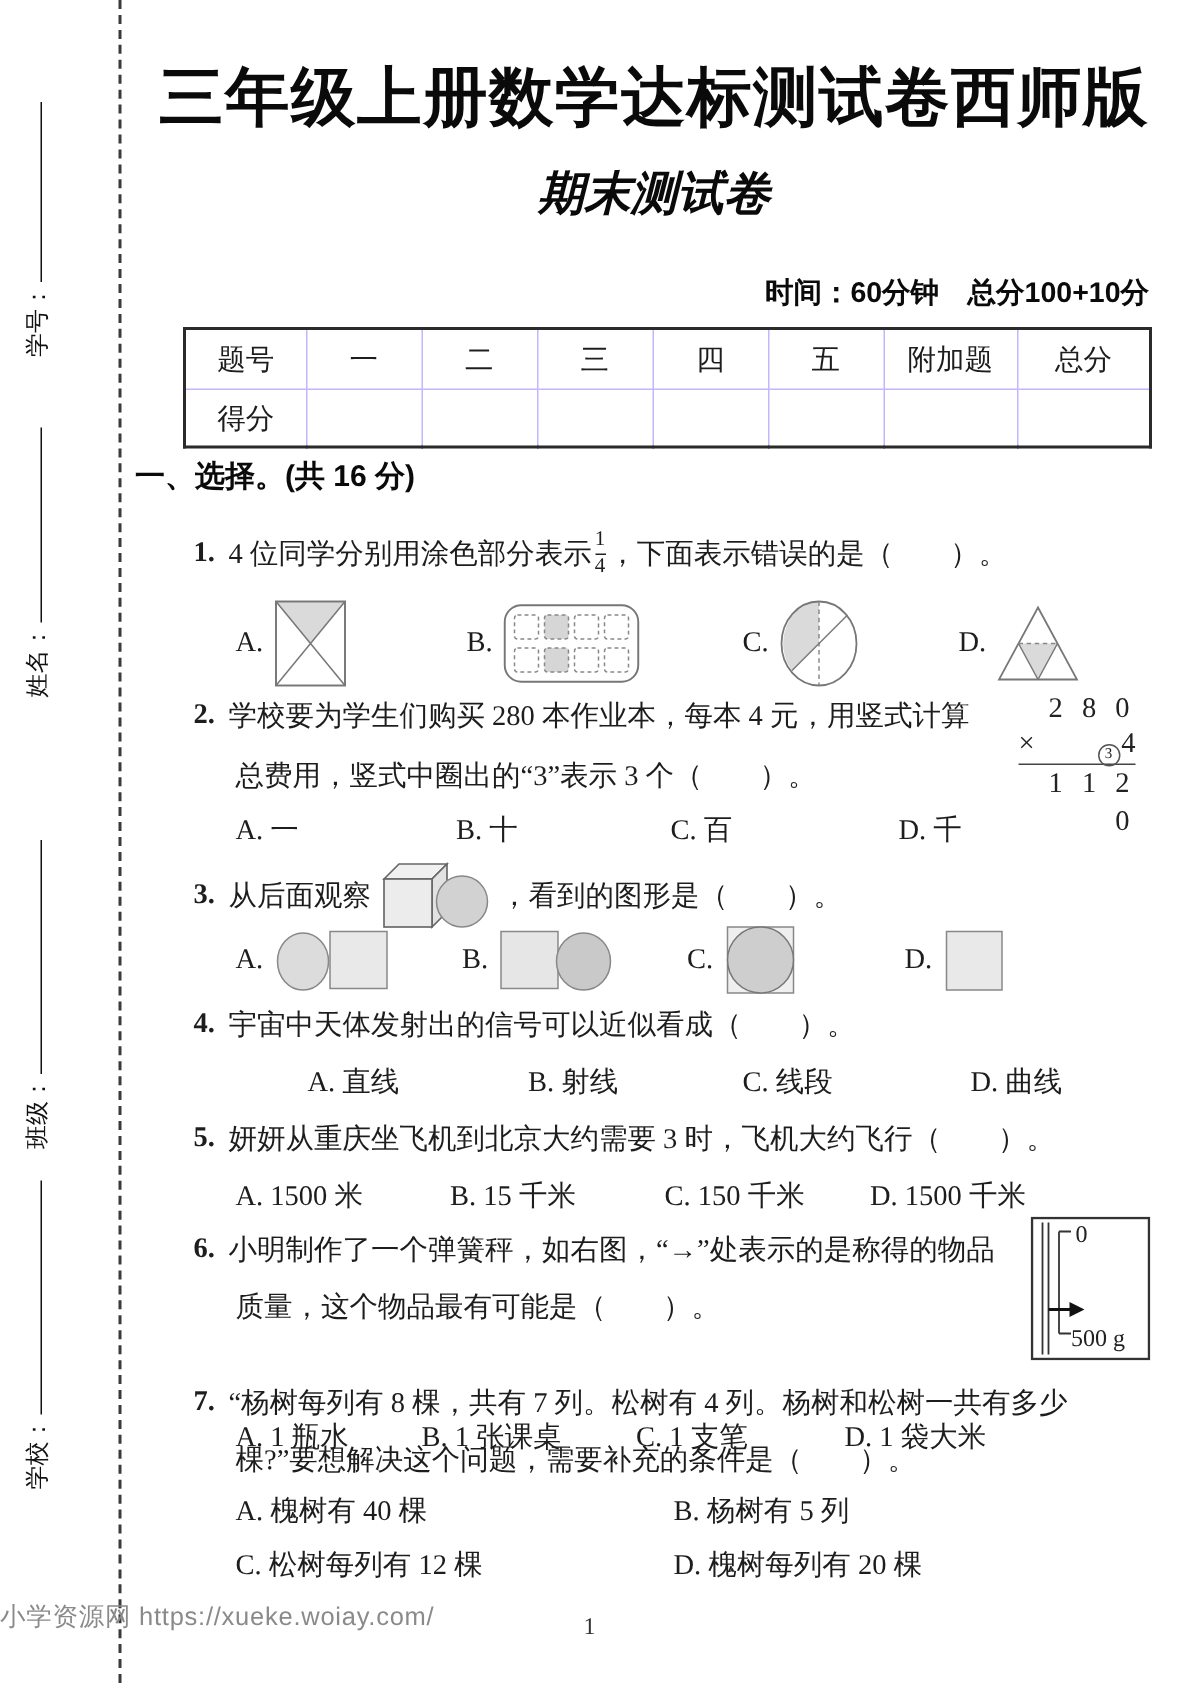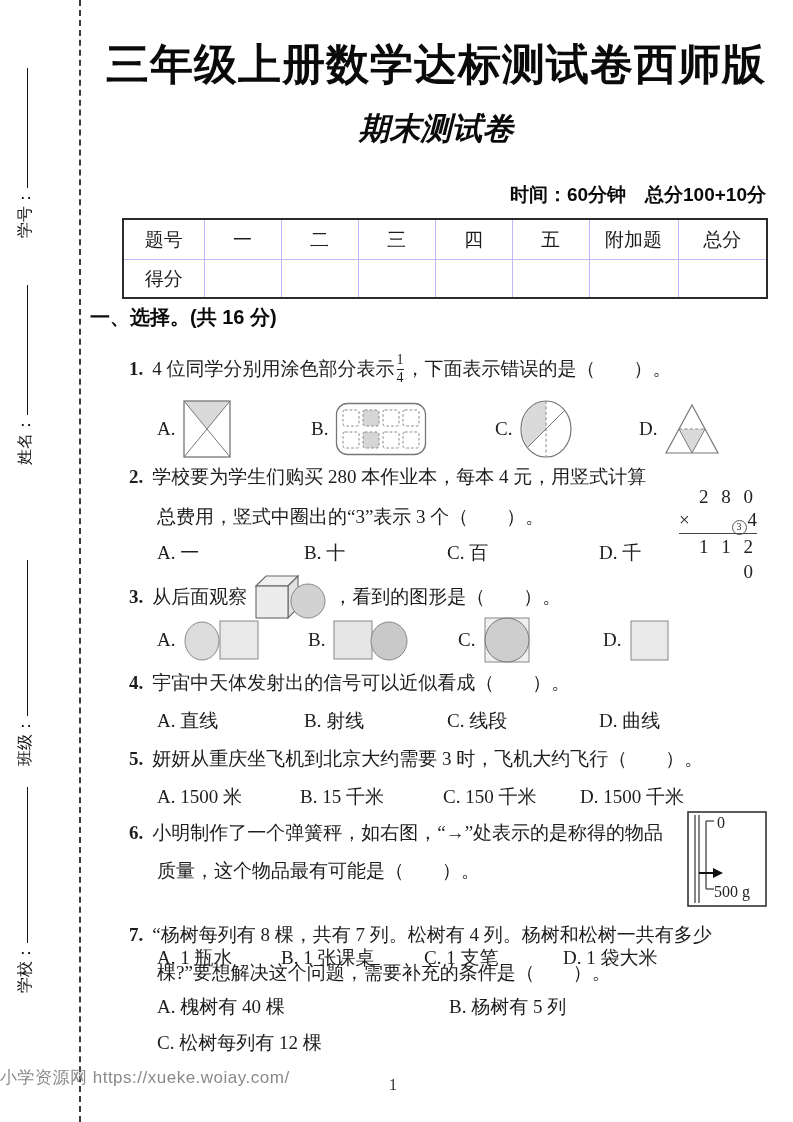--- a/index.html
+++ b/index.html
@@ -38,28 +38,28 @@
   .frac{display:inline-block;text-align:center;font-size:14px;line-height:1.05;vertical-align:middle;margin:0 2px;}
   .frac .bar{display:block;border-top:1.2px solid #222;margin:1px 0;}
 
   .optrow{position:absolute;display:flex;align-items:center;font-size:19px;white-space:nowrap;}
   .opt{display:flex;align-items:center;gap:7px;flex:0 0 auto;}
 
   
   #q1-opts .opt:nth-child(1){width:154px;} #q1-opts .opt:nth-child(2){width:184px;} #q1-opts .opt:nth-child(3){width:144px;}
   #q2-opts .opt:nth-child(1){width:147px;} #q2-opts .opt:nth-child(2){width:143px;} #q2-opts .opt:nth-child(3){width:152px;}
   #q3-opts .opt:nth-child(1){width:151px;} #q3-opts .opt:nth-child(2){width:150px;} #q3-opts .opt:nth-child(3){width:145px;}
-  #q4-opts .opt:nth-child(1){width:147px;} #q4-opts .opt:nth-child(2){width:143px;} #q4-opts .opt:nth-child(3){width:152px;}
+  #q4-opts .opt:nth-child(1){width:147px;margin-left:48px;} #q4-opts .opt:nth-child(2){width:143px;} #q4-opts .opt:nth-child(3){width:152px;}
   #q5-opts .opt:nth-child(1){width:143px;} #q5-opts .opt:nth-child(2){width:143px;} #q5-opts .opt:nth-child(3){width:137px;}
   #q6-opts .opt:nth-child(1){width:124px;} #q6-opts .opt:nth-child(2){width:143px;} #q6-opts .opt:nth-child(3){width:139px;}
   #q7-opts-ab .opt:nth-child(1){width:292px;}
   #q7-opts-cd .opt:nth-child(1){width:292px;}
 
   
-  .calc{position:absolute;left:679px;top:460px;width:78px;font-size:19px;color:#222;margin-top:24px;}
+  .calc{position:absolute;left:679px;top:460px;width:78px;font-size:19px;color:#222;}
   .calc .crow{text-align:right;letter-spacing:4px;line-height:25px;}
   .calc .mrow{display:flex;justify-content:space-between;align-items:flex-end;
               border-bottom:1.6px solid #444;padding-bottom:2px;line-height:22px;}
   .circ3{display:inline-block;width:13px;height:13px;line-height:12px;text-align:center;
          font-size:10px;border:1px solid #555;border-radius:50%;transform:translateY(4px);margin-right:1px;letter-spacing:0;}
 
   .footer-site{position:absolute;left:0;top:1066px;width:793px;text-align:left;
                font-family:"Liberation Sans",sans-serif;font-size:17px;color:#8a8a8a;letter-spacing:.5px;}
   .page-num{position:absolute;left:389px;top:1076px;font-size:16px;color:#333;}
   svg{display:block;}
@@ -305,18 +305,19 @@
   </div>
   <div class="qline" style="left:157px;top:958px;height:30px;">
     <span>棵?”要想解决这个问题，需要补充的条件是（　　）。</span>
   </div>
   <div class="optrow" id="q7-opts-ab" style="left:157px;top:992px;height:30px;">
     <span class="opt">A. 槐树有 40 棵</span>
     <span class="opt">B. 杨树有 5 列</span>
   </div>
   <div class="optrow" id="q7-opts-cd" style="left:157px;top:1028px;height:30px;">
     <span class="opt">C. 松树每列有 12 棵</span>
+    <span class="opt">D. 槐树每列有 20 棵</span>
   </div>
 
   <div class="footer-site">小学资源网 https://xueke.woiay.com/</div>
   <div class="page-num">1</div>
 
 </div>
 
 </body></html>

